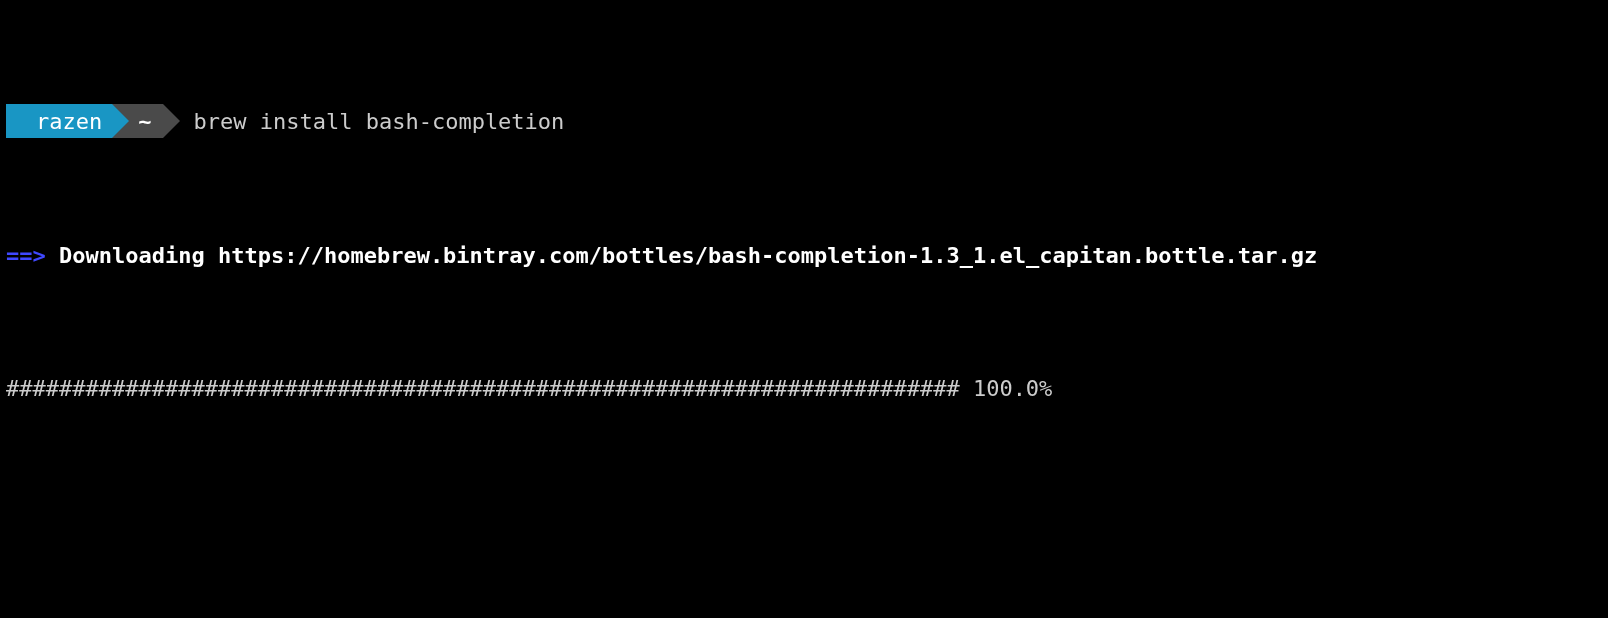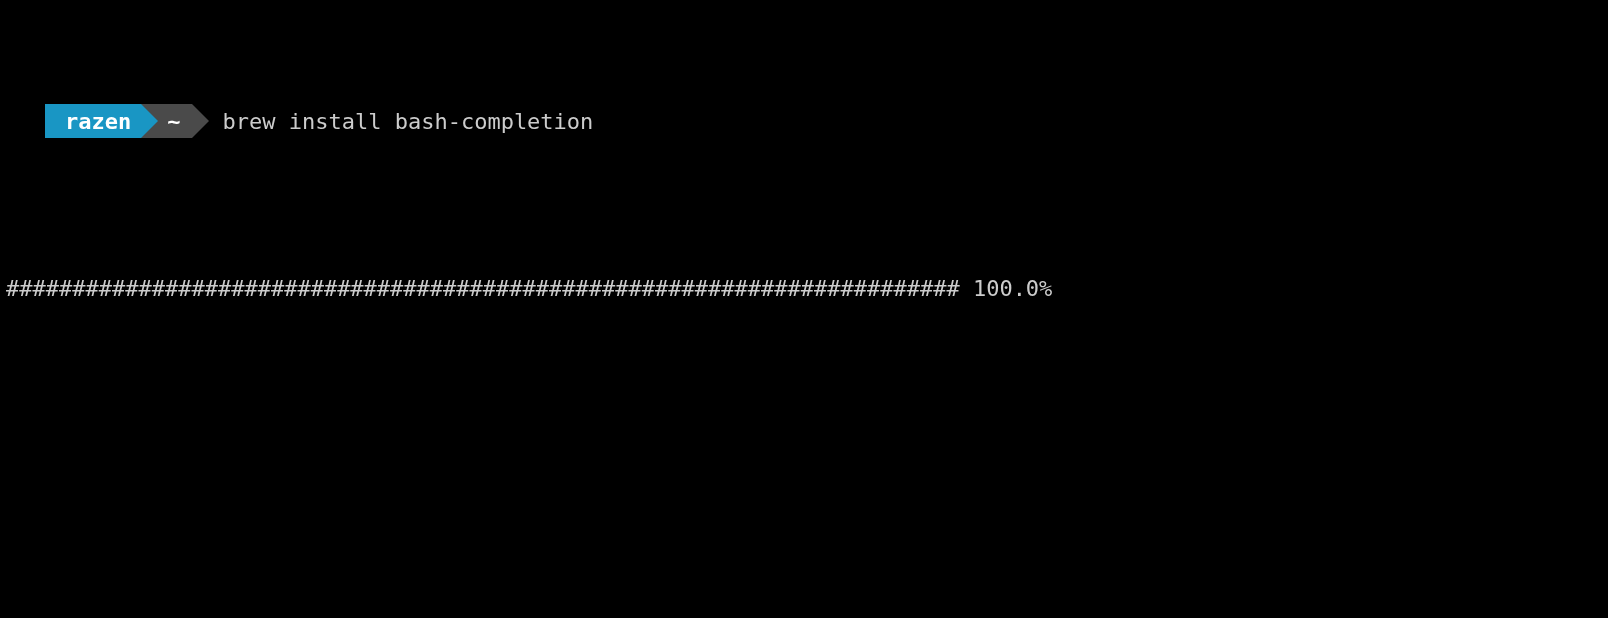--- a/index.html
+++ b/index.html
@@ -19,27 +19,26 @@
     white-space: pre;
   }
   .prompt-line {
     display: flex;
     align-items: center;
     height: 34px;
   }
   .prompt-user {
     background: #1996c4;
     color: #ffffff;
-    font-weight: 700;
-    padding: 0 10px 0 20px;
+    font-weight: 400;
+    padding: 0 10px 0 30px;
     height: 34px;
     display: inline-flex;
     align-items: center;
     position: relative;
-    margin-left: 39px;
   }
   .prompt-user::after {
     content: "";
     position: absolute;
     right: -17px;
     top: 0;
     width: 0; height: 0;
     border-top: 17px solid transparent;
     border-bottom: 17px solid transparent;
     border-left: 17px solid #1996c4;
@@ -76,20 +75,21 @@
 </style>
 </head>
 <body>
 
 <div class="terminal">
 
   <div class="prompt-line">
     <span class="prompt-user"><span>razen</span></span><span class="prompt-path"><span>~</span></span><span class="cmd">brew install bash-completion</span>
   </div>
 
+  <span class="line"><span class="arrow">==&gt;</span> <span class="bold-white">Downloading</span> <span class="bold-white">https://homebrew.bintray.com/bottles/bash-completion-1.3_1.el_capitan.bottle.tar.gz</span></span>
 
   <span class="line dim">######################################################################## 100.0%</span>
 
 
   
 
   
   
   
   

